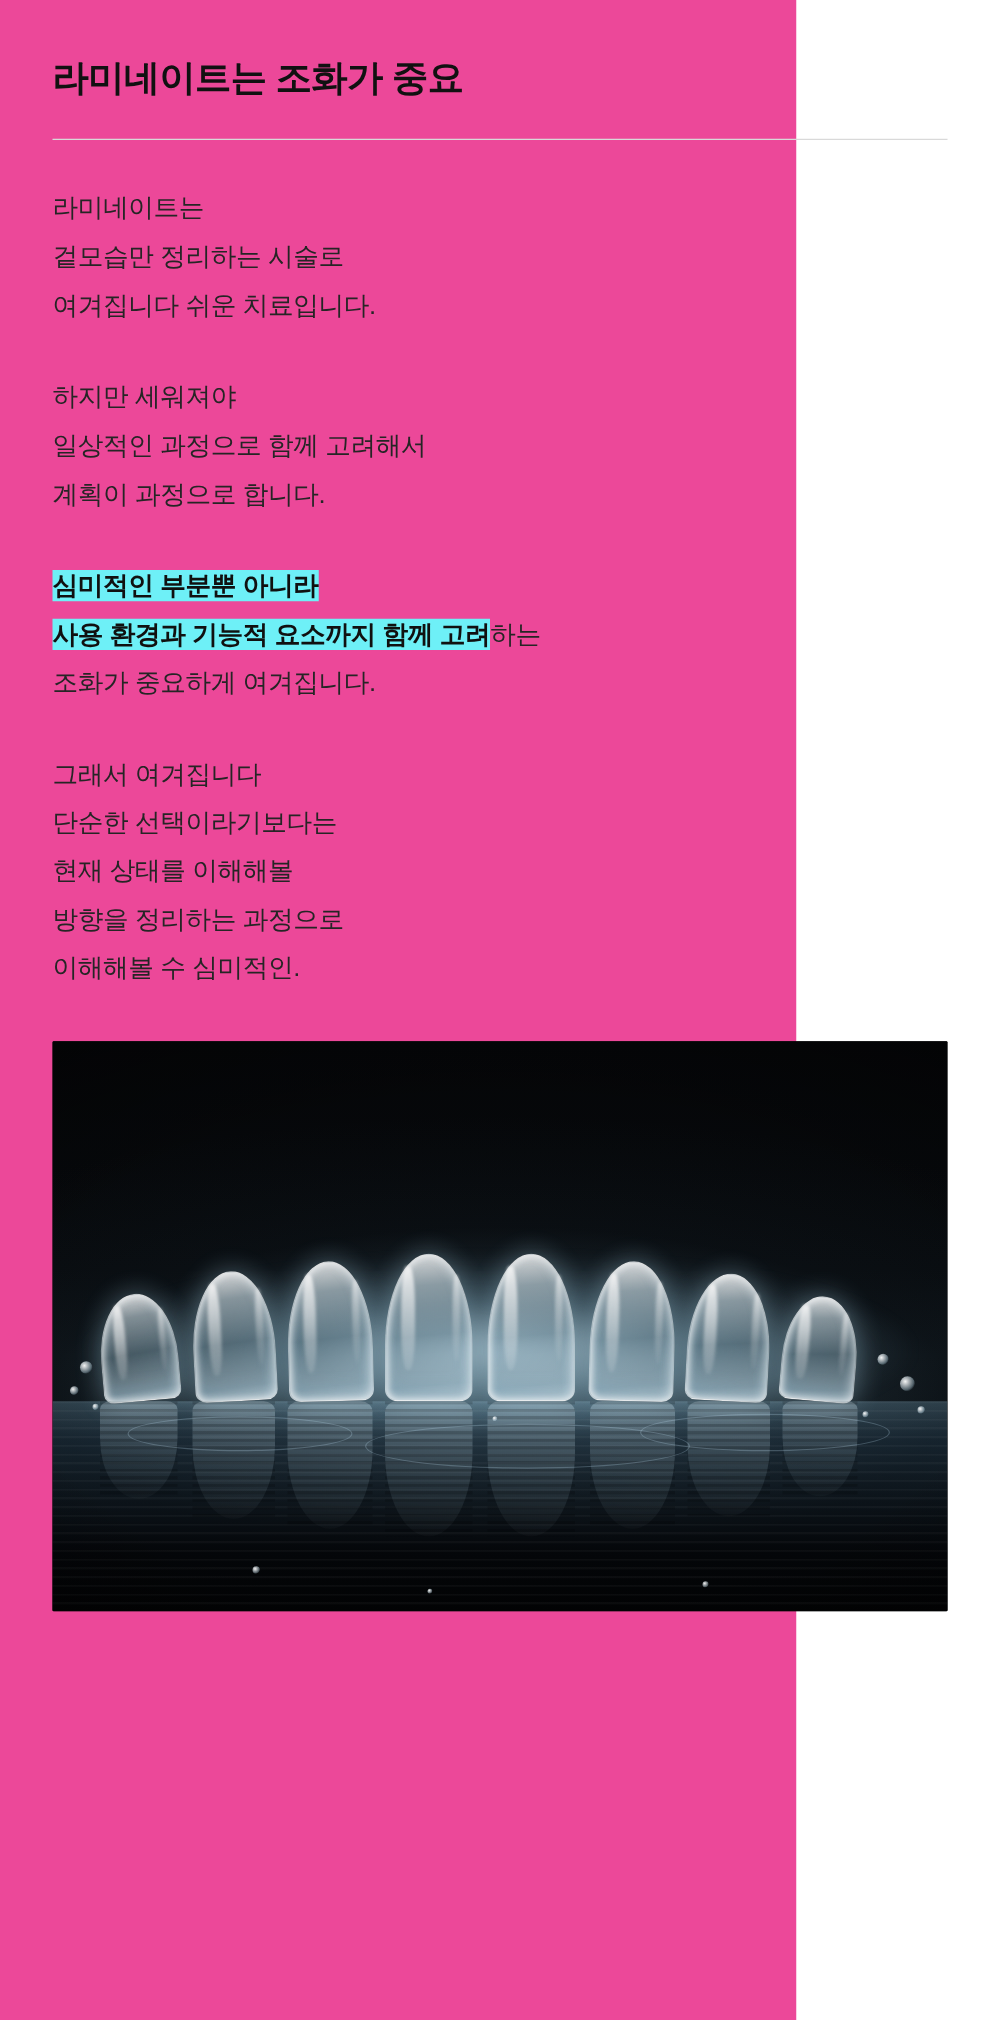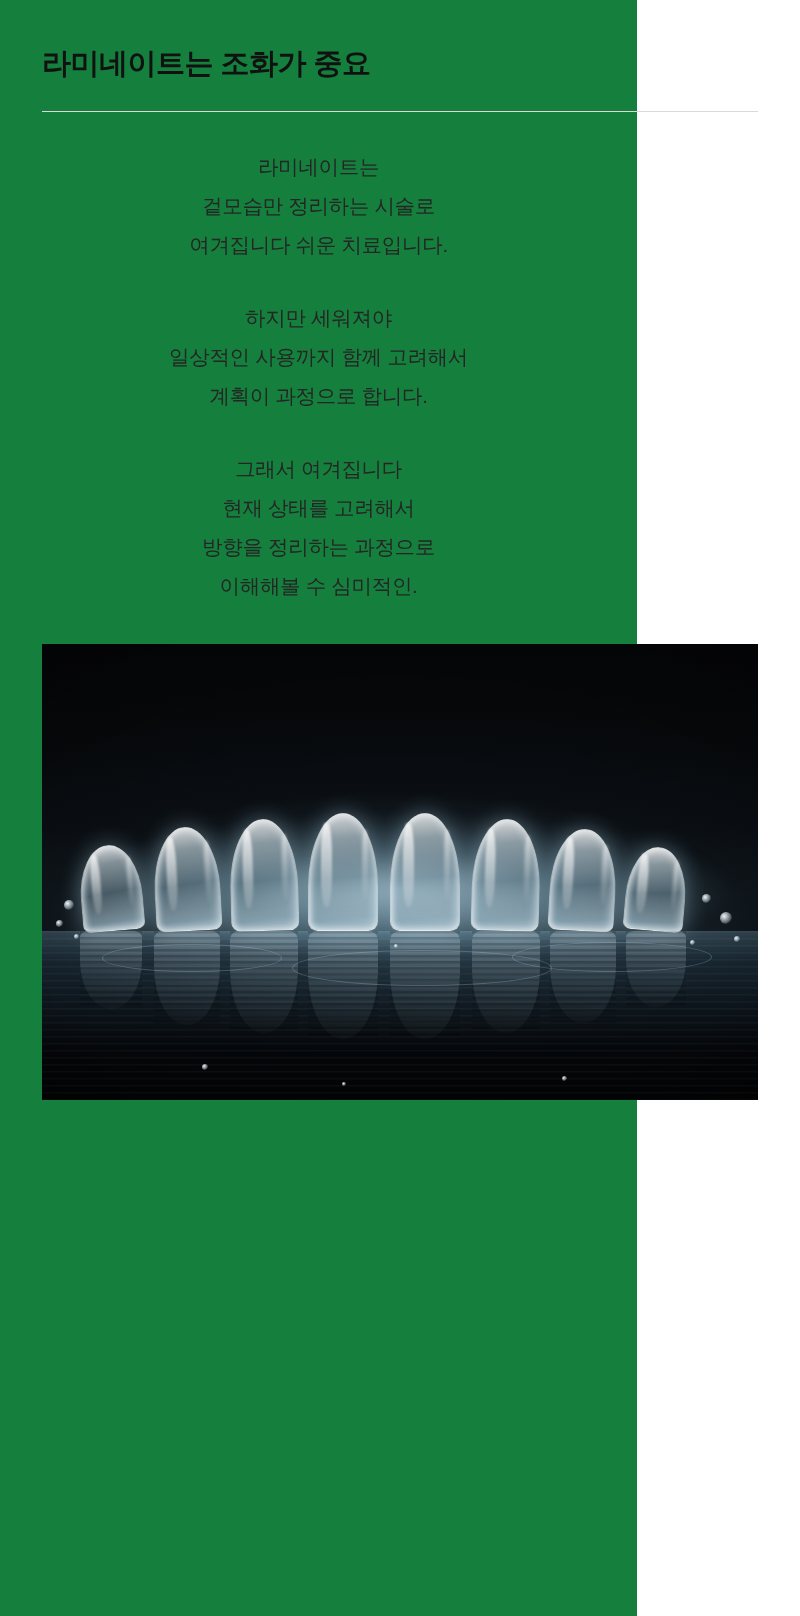--- a/index.html
+++ b/index.html
@@ -13,21 +13,21 @@
     min-height: 1616px;
     font-family: "Liberation Sans", sans-serif;
     color: #1a1a1a;
     -webkit-font-smoothing: antialiased;
   }
   .page {
     width: 637px;
     min-height: 1616px;
     padding: 0;
     position: relative;
-    background: #15803d;
+    background: #ec4899;
   }
   .content {
     padding: 44px 42px 0 42px;
   }
   .doc-title {
     font-size: 29px;
     font-weight: 700;
     letter-spacing: -0.5px;
     line-height: 1.35;
     color: #111111;
@@ -37,21 +37,20 @@
     height: 1px;
     background: #d9d9d9;
     width: 716px;
     margin: 0 0 36px 0;
   }
   .body-copy {
     font-size: 20.5px;
     line-height: 1.9;
     color: #252525;
     letter-spacing: -0.3px;
-    text-align: center;
   }
   .para {
     margin: 0 0 34px 0;
   }
   .para:last-child {
     margin-bottom: 0;
   }
   .line {
     display: block;
     white-space: pre-wrap;
@@ -210,28 +209,34 @@
     <div class="body-copy">
 
       <div class="para">
         <span class="line">라미네이트는</span>
         <span class="line">겉모습만 정리하는 시술로</span>
         <span class="line">여겨집니다 쉬운 치료입니다.</span>
       </div>
 
       <div class="para">
         <span class="line">하지만 세워져야</span>
-        <span class="line">일상적인 사용까지 함께 고려해서</span>
+        <span class="line">일상적인 과정으로 함께 고려해서</span>
         <span class="line">계획이 과정으로 합니다.</span>
       </div>
 
+      <div class="para">
+        <span class="hl-line"><span class="hl">심미적인 부분뿐 아니라</span></span>
+        <span class="hl-line"><span class="hl">사용 환경과 기능적 요소까지 함께 고려</span><span class="tail">하는</span></span>
+        <span class="line">조화가 중요하게 여겨집니다.</span>
+      </div>
 
       <div class="para">
         <span class="line">그래서 여겨집니다</span>
-        <span class="line">현재 상태를 고려해서</span>
+        <span class="line">단순한 선택이라기보다는</span>
+        <span class="line">현재 상태를 이해해볼</span>
         <span class="line">방향을 정리하는 과정으로</span>
         <span class="line">이해해볼 수 심미적인.</span>
       </div>
 
     </div>
   </div>
 
   <div class="figure-wrap">
     <div class="figure" role="img" aria-label="검은 배경에 나란히 놓인 8개의 투명한 치아 라미네이트 쉘과 수면 반사">
       <div class="ph-sky"></div>

